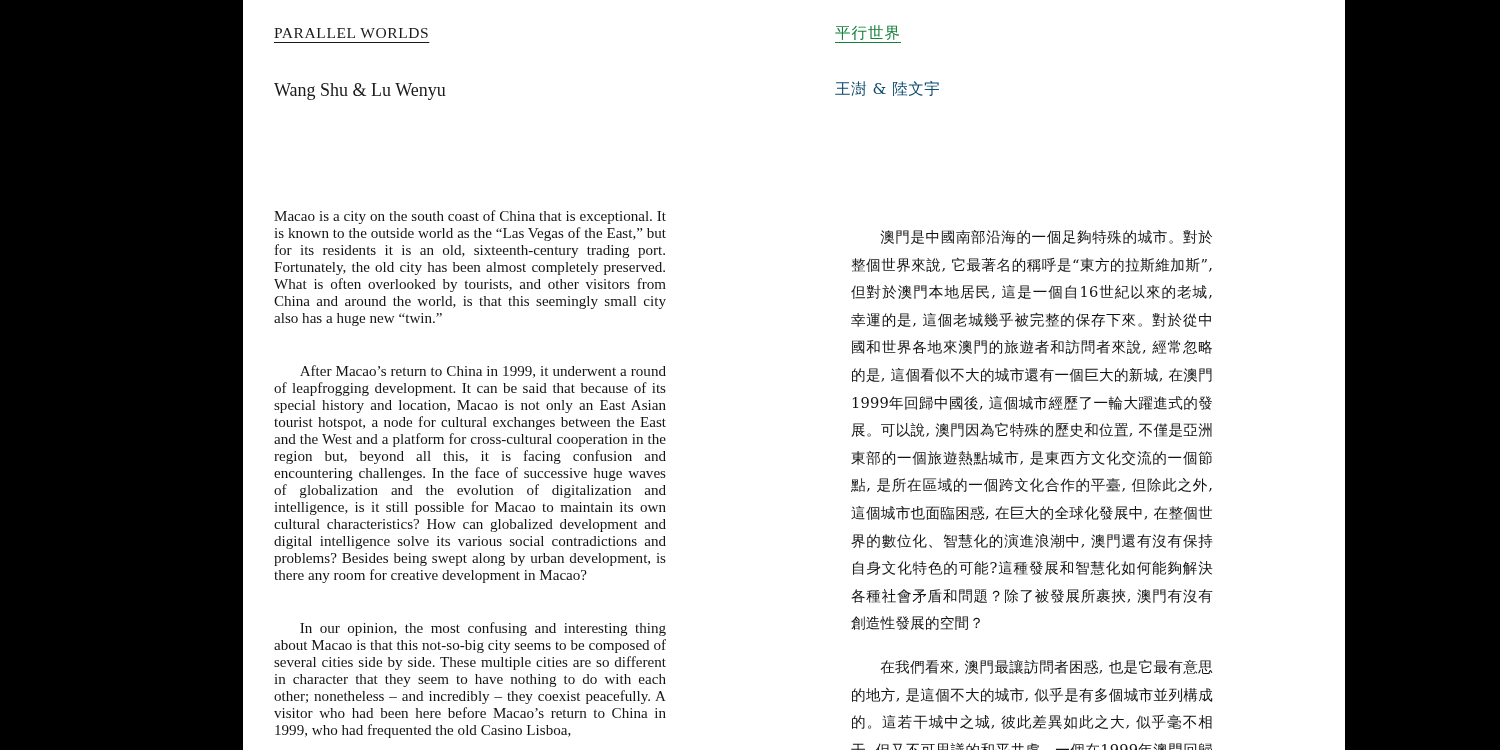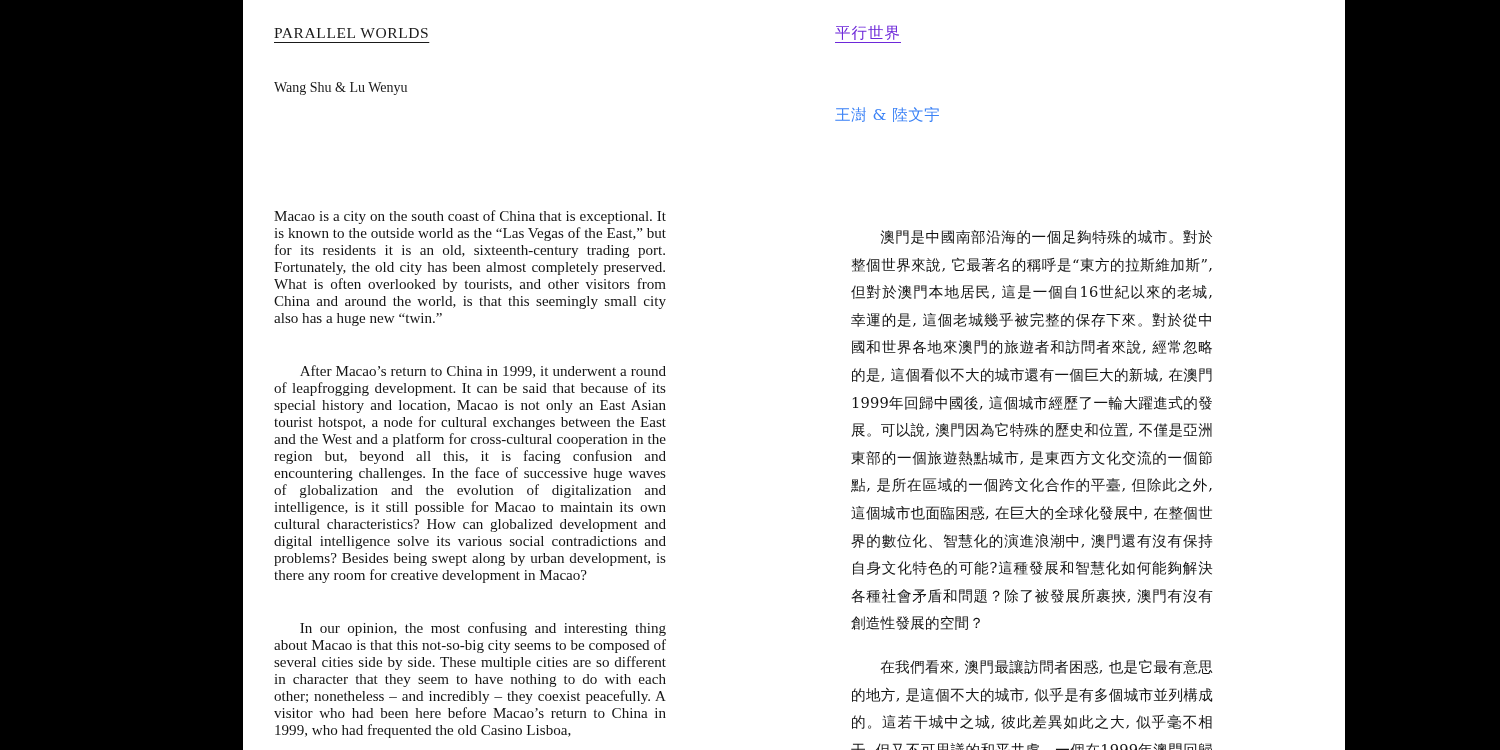--- a/index.html
+++ b/index.html
@@ -43,43 +43,42 @@
     text-decoration: underline;
     text-underline-offset: 4px;
     position: absolute;
     top: 24px;
     white-space: nowrap;
   }
   .doc-title-cn {
     font-family: "DejaVu Serif", serif;
     font-size: 15.5px;
     letter-spacing: 1px;
-    color: #6d28d9;
+    color: #15803d;
     text-decoration: underline;
     text-underline-offset: 4px;
     position: absolute;
     top: 23px;
     white-space: nowrap;
   }
   .authors {
     position: absolute;
     top: 80px;
-    font-size: 14px;
+    font-size: 18px;
     color: #1a1a1a;
     white-space: nowrap;
   }
   .authors-cn {
     position: absolute;
     top: 79px;
     font-family: "DejaVu Serif", serif;
     font-size: 15.5px;
     letter-spacing: 0.5px;
-    color: #3b82f6;
+    color: #0c4a6e;
     white-space: nowrap;
-    margin-top: 26px;
   }
   .body-en {
     position: absolute;
     top: 208px;
     width: 392px;
     font-size: 15.1px;
     line-height: 17px;
     color: #141414;
     text-align: justify;
     text-justify: inter-word;

